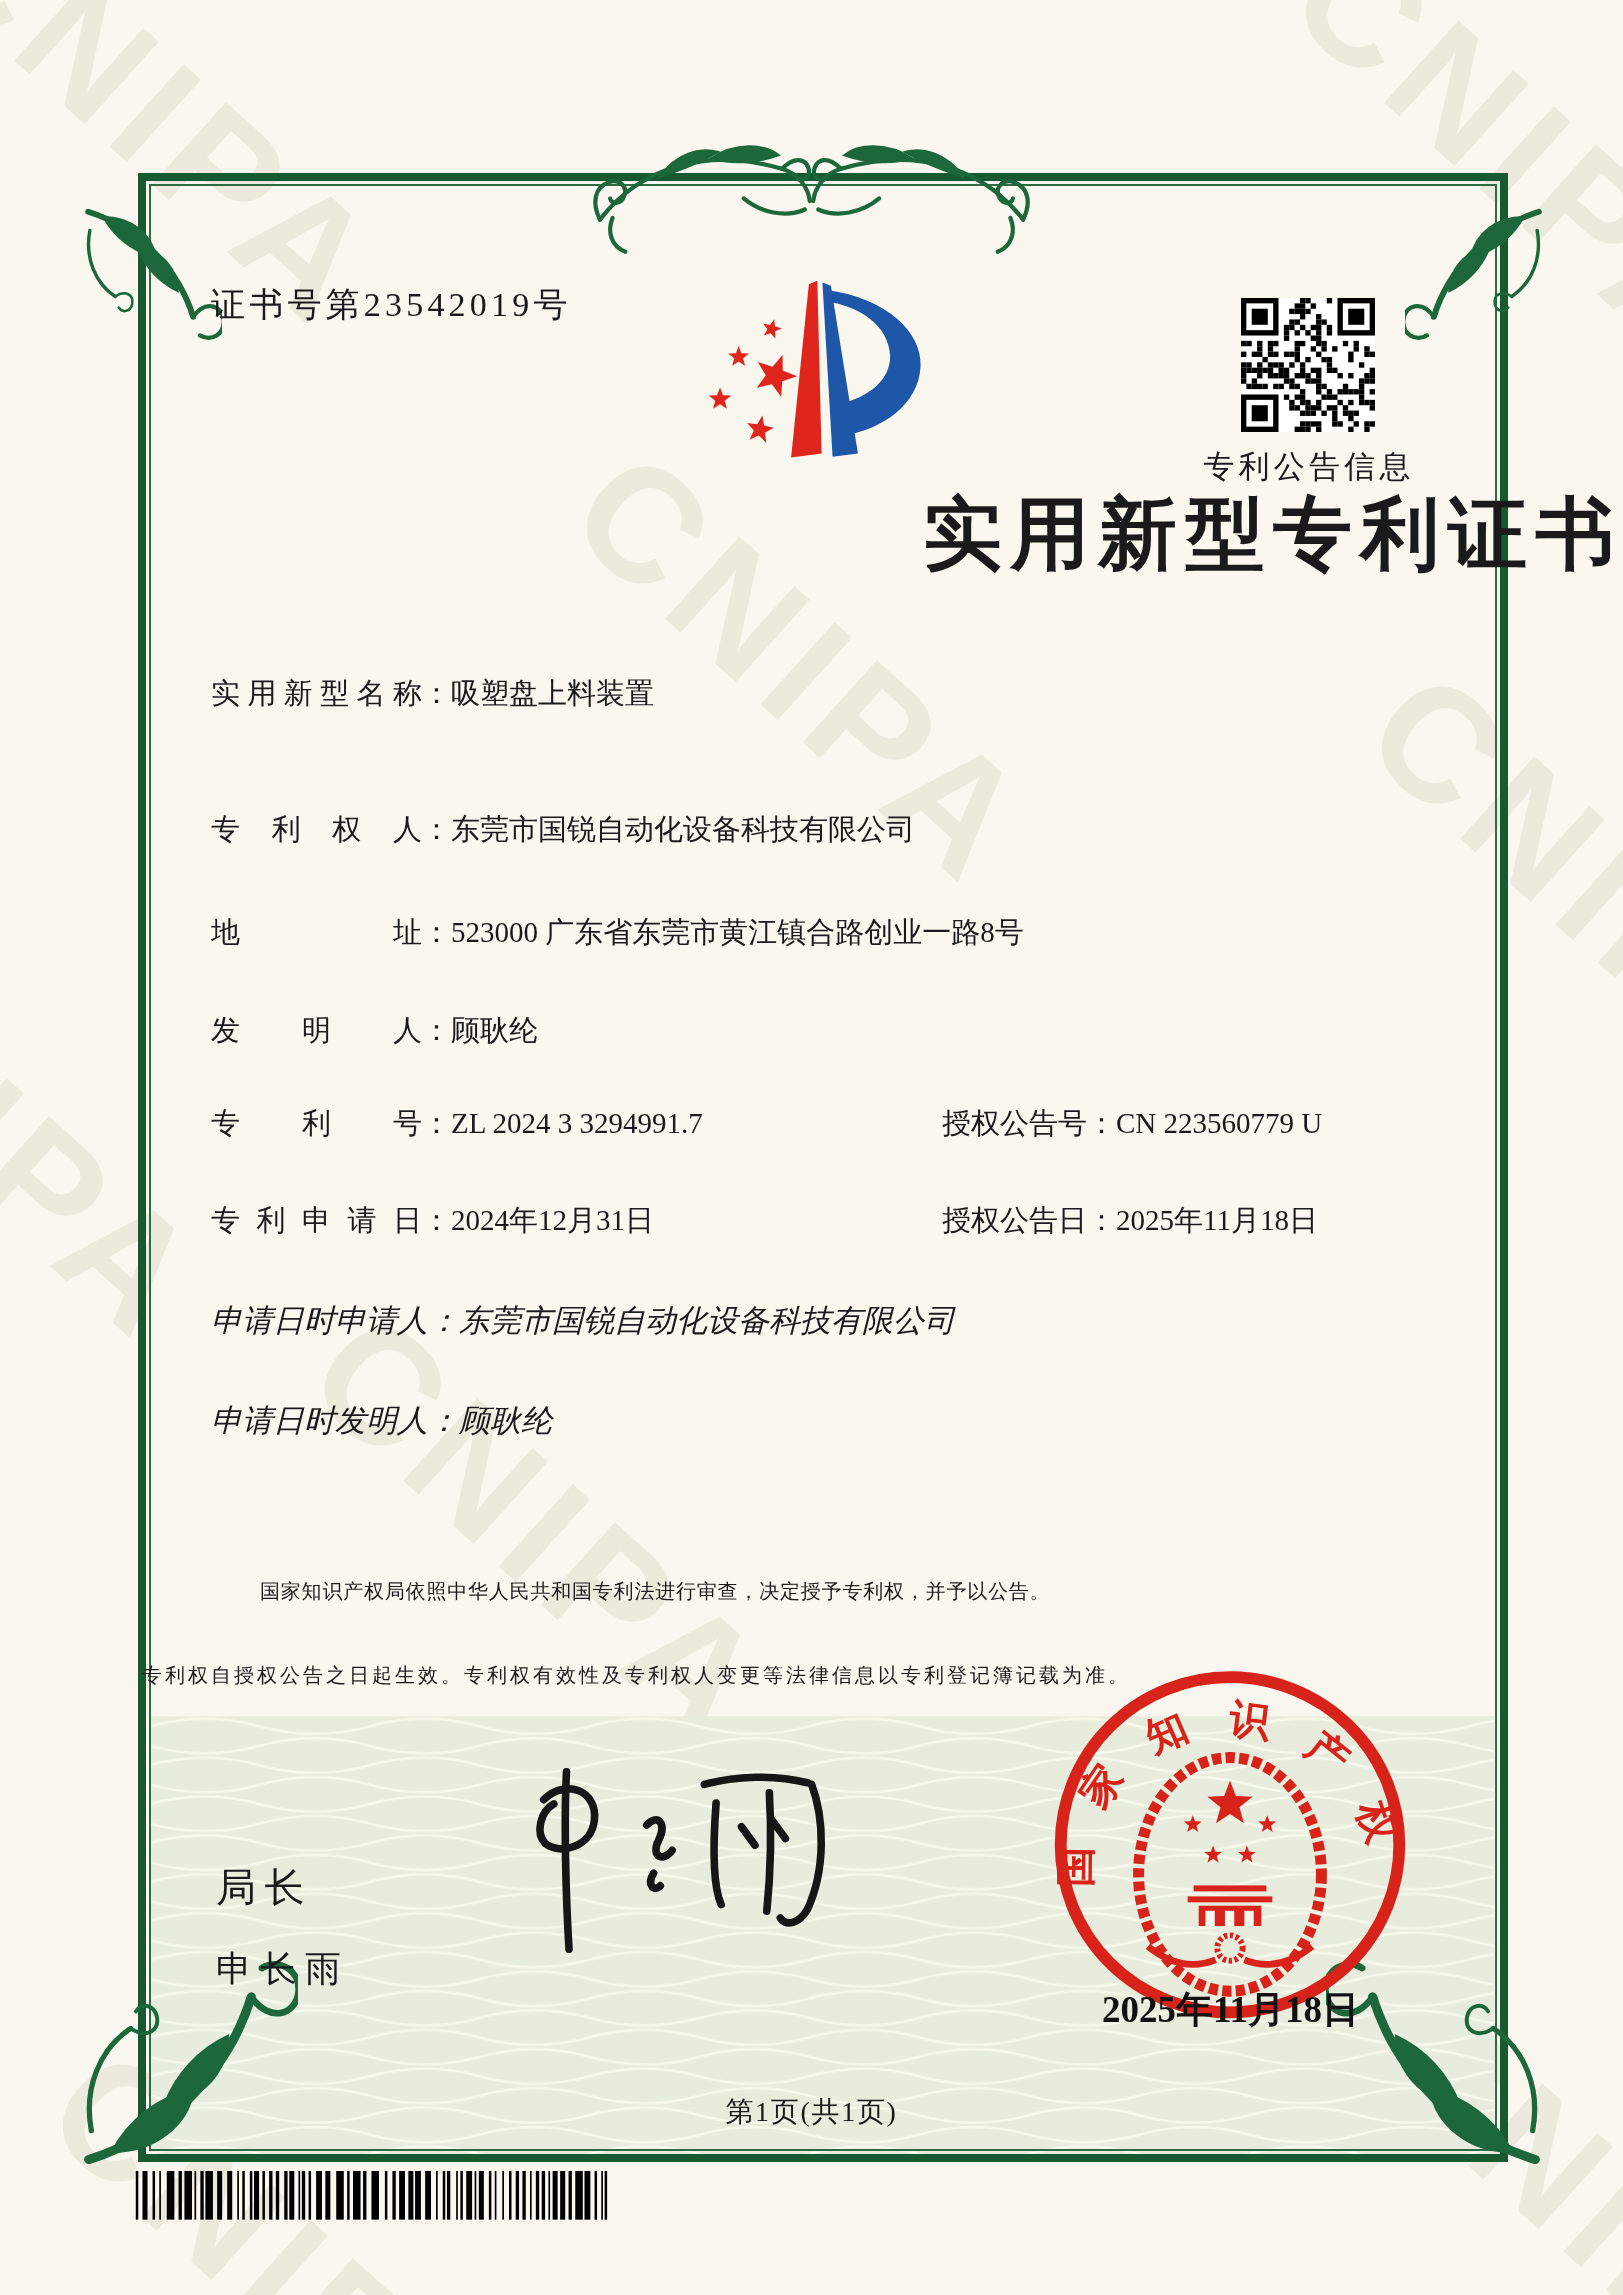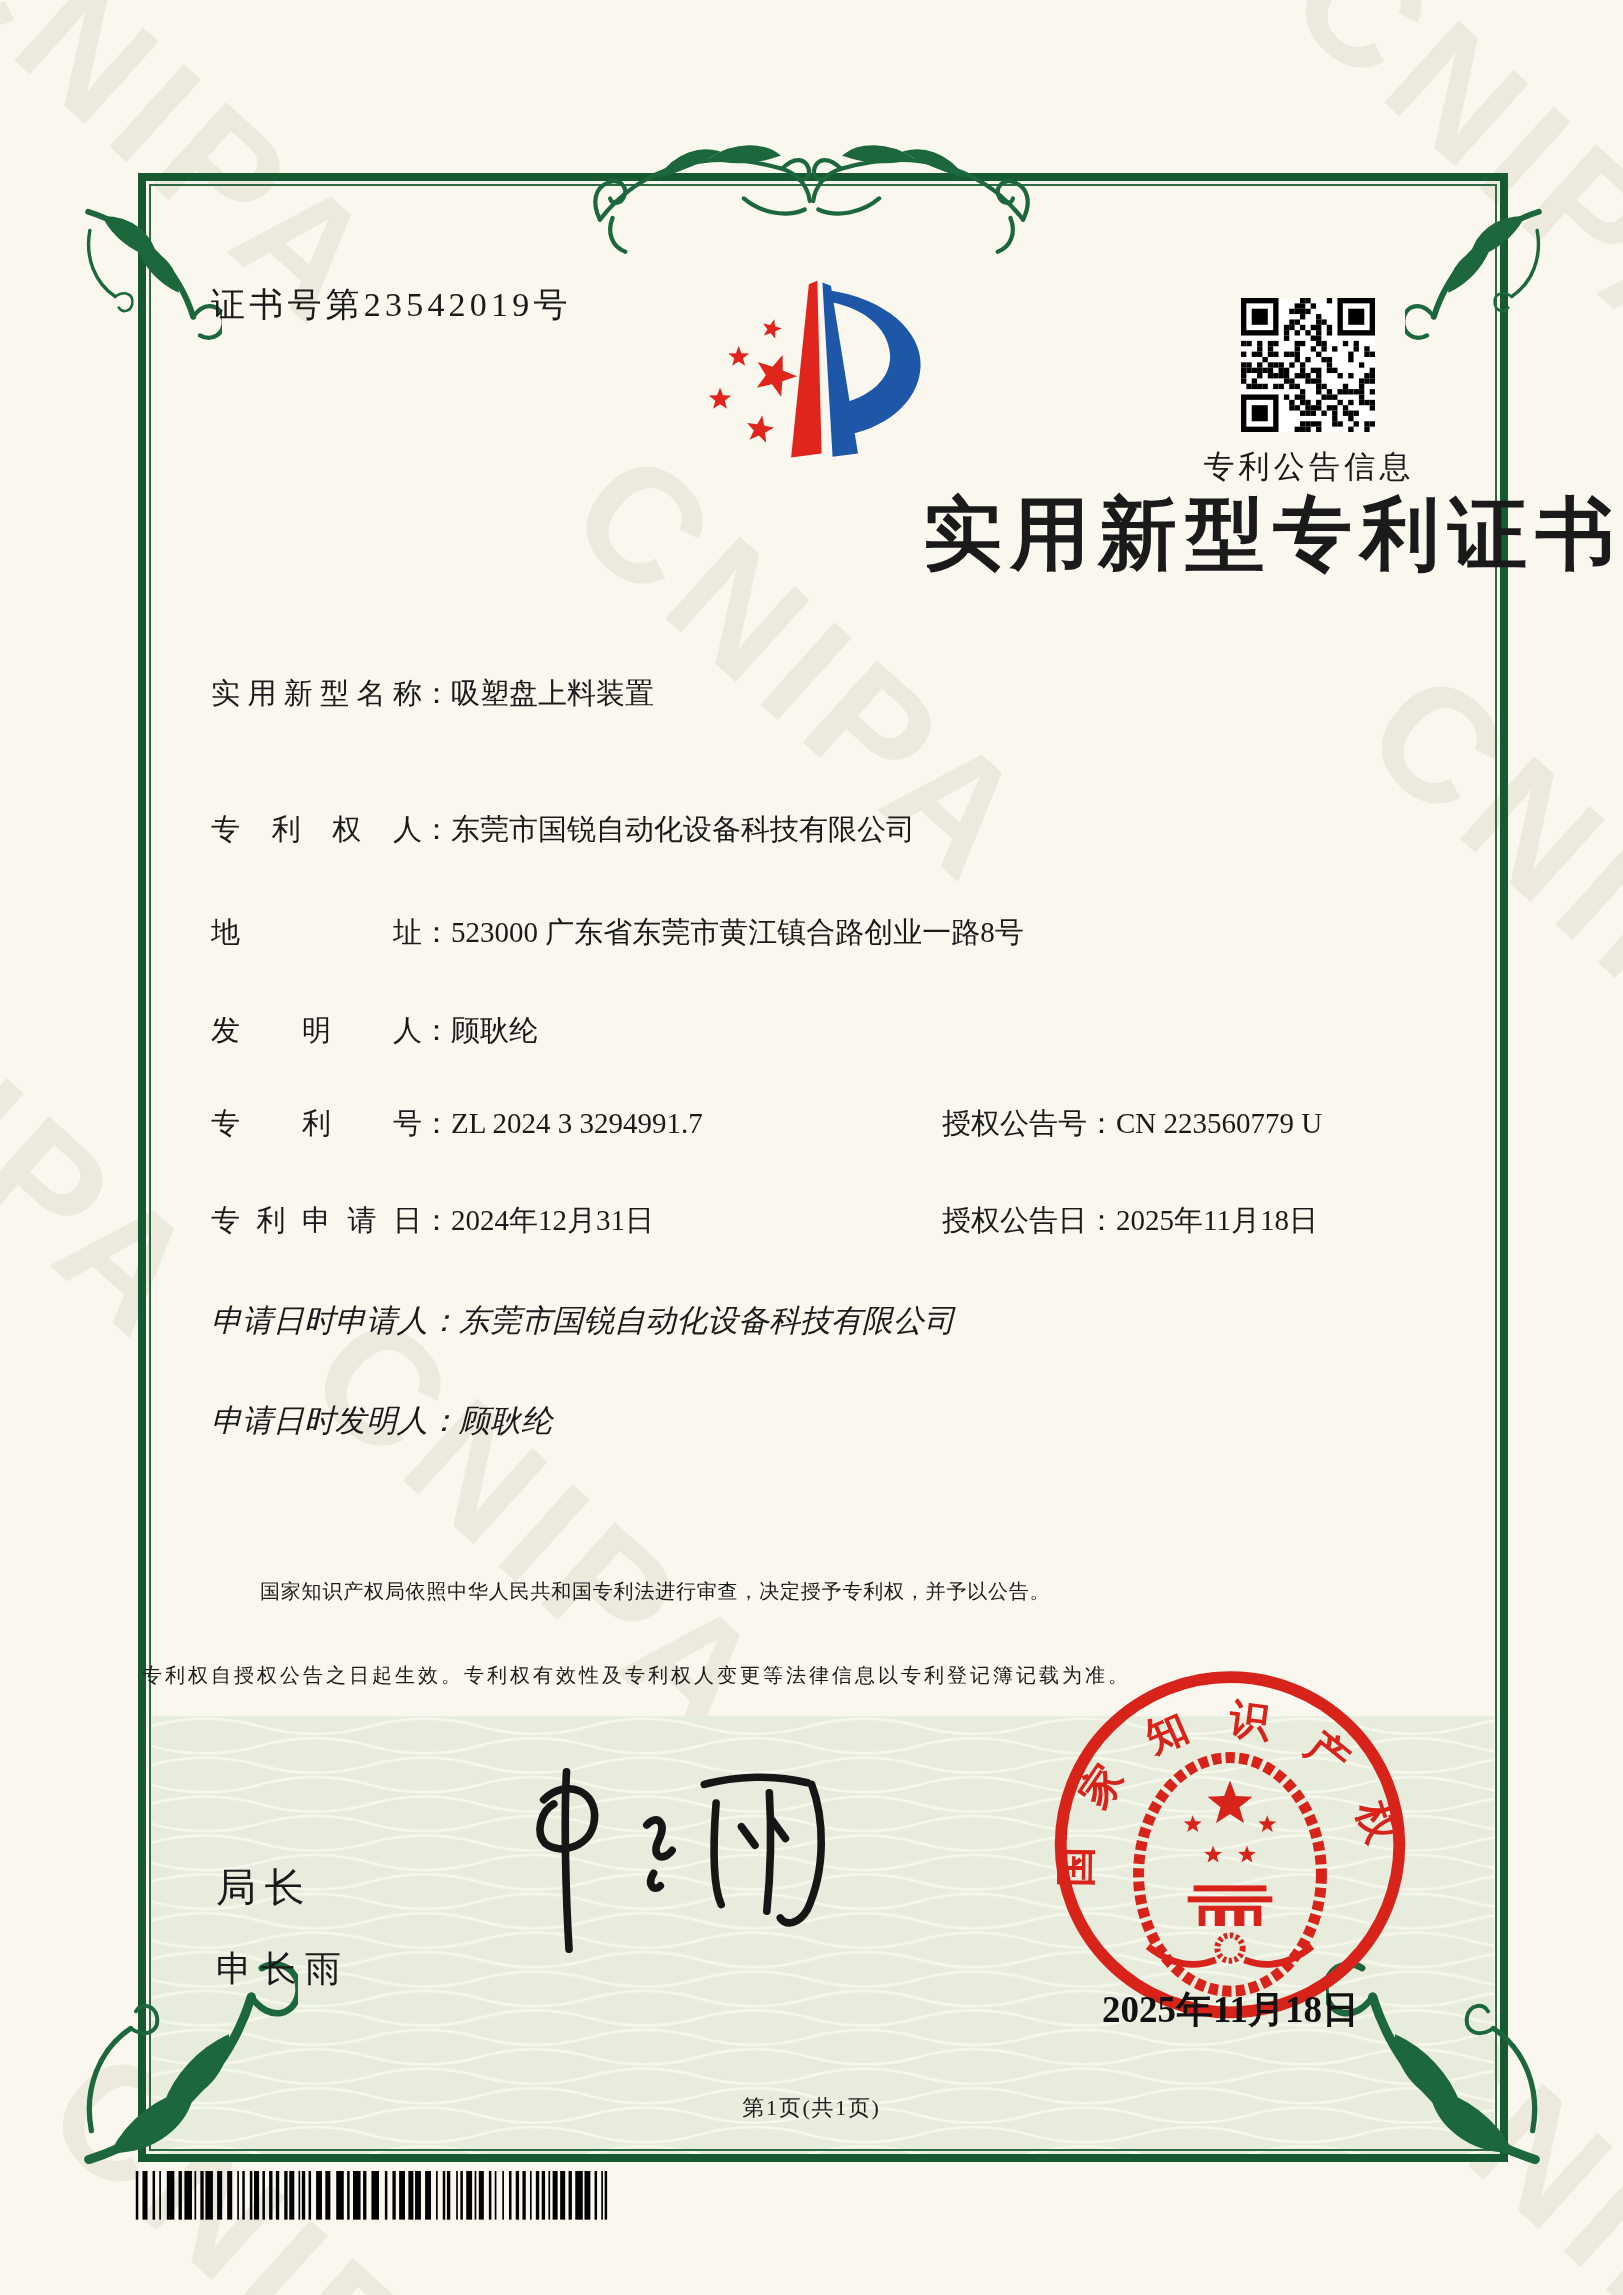--- a/index.html
+++ b/index.html
@@ -41,21 +41,21 @@
   
   .notice{position:absolute;font-size:20px;white-space:nowrap;z-index:5;}
   #notice1{left:201px;top:1578px;letter-spacing:0.8px;text-indent:59px;}
   #notice2{left:142px;top:1662px;letter-spacing:3px;}
   
   #sig-title{left:216px;top:1860px;font-size:40px;letter-spacing:8.5px;z-index:6;}
   #sig-name{left:216px;top:1945px;font-size:36px;letter-spacing:8.5px;z-index:6;}
   #signature{left:520px;top:1759px;z-index:6;}
   #seal{left:1048px;top:1667px;z-index:6;}
   #seal-date{left:1053px;top:1985px;width:355px;text-align:center;font-size:37px;font-weight:bold;color:#111;z-index:7;}
-  #page-info{left:0;top:2093px;width:1623px;text-align:center;font-size:22px;letter-spacing:1.7px;z-index:6;}
+  #page-info{left:0;top:2093px;width:1623px;text-align:center;font-size:28px;letter-spacing:1.7px;z-index:6;}
   #barcode{left:134px;top:2171px;z-index:6;}
 </style>
 </head>
 <body>
 
 <div class="wm" style="left:152px;top:110px">CNIPA</div>
 <div class="wm" style="left:1522px;top:152px">CNIPA</div>
 <div class="wm" style="left:803px;top:668px">CNIPA</div>
 <div class="wm" style="left:1598px;top:888px">CNIPA</div>
 <div class="wm" style="left:-25px;top:1124px">CNIPA</div>

